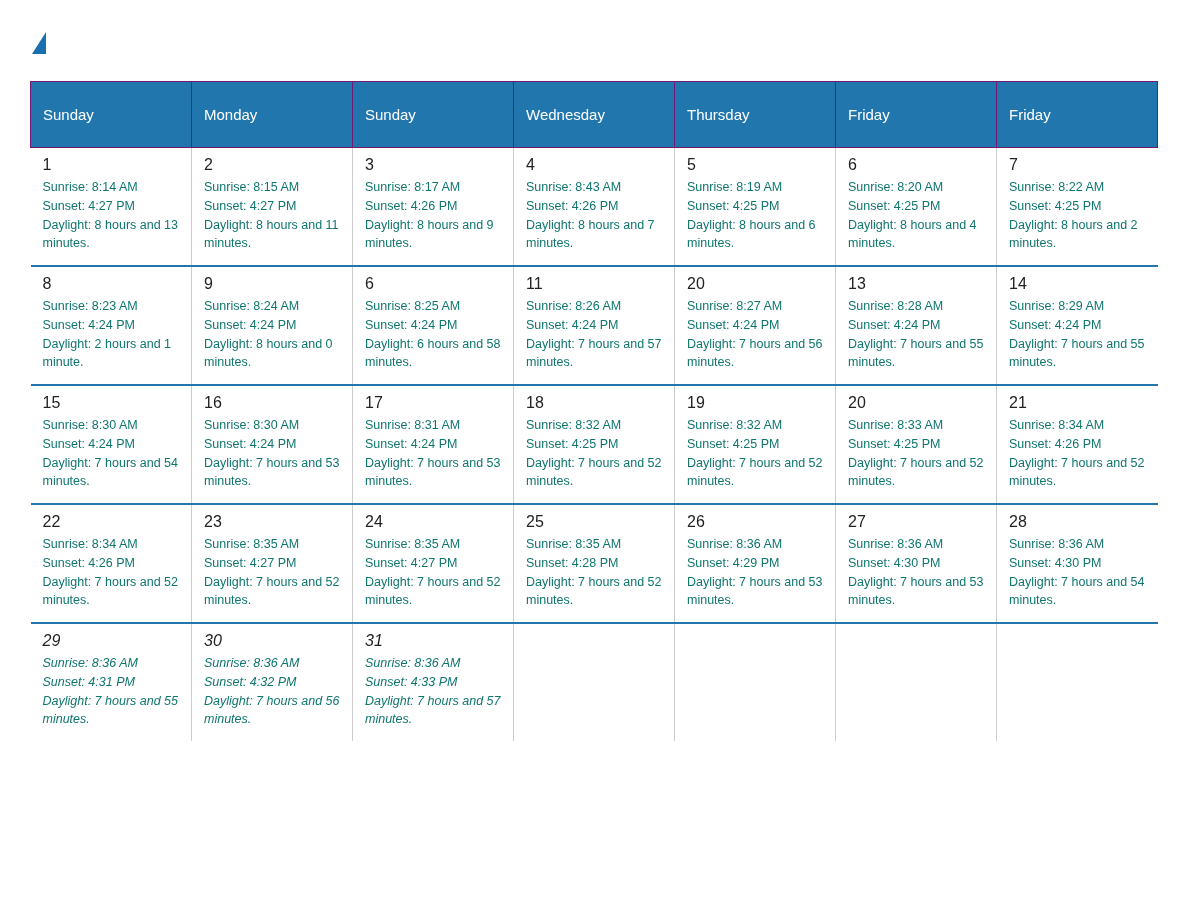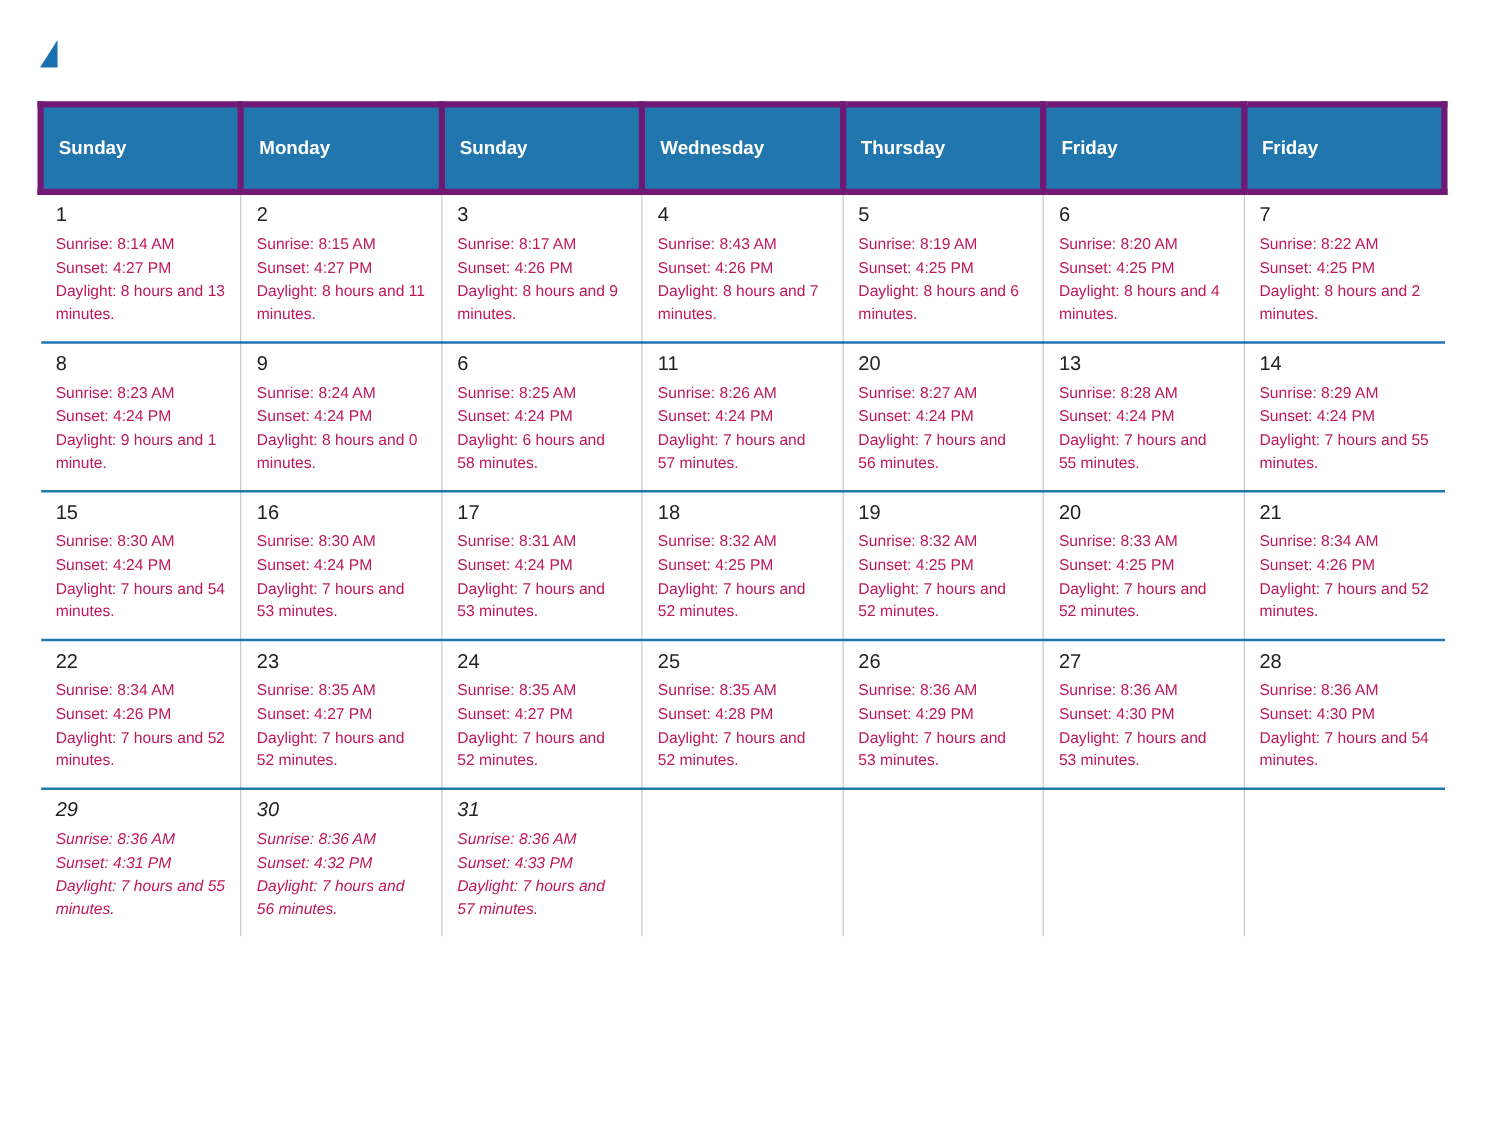--- a/index.html
+++ b/index.html
@@ -57,24 +57,24 @@
     .calendar {
       width: 100%;
       border-collapse: collapse;
     }
     .calendar thead tr {
       background-color: #2176ae;
     }
     .calendar thead th {
       color: #fff;
       font-size: 15px;
-      font-weight: bold;
+      font-weight: normal;
       padding: 24px 12px;
       text-align: left;
-      border: 5px solid #701a75;
+      border: 1px solid #701a75;
     }
     .calendar tbody tr {
       border-bottom: 2px solid #2176ae;
     }
     .calendar tbody td {
       vertical-align: top;
       padding: 8px 12px 12px 12px;
       font-size: 13px;
       color: #333;
       border-right: 1px solid #ccc;
@@ -86,21 +86,21 @@
     .day-number {
       font-size: 16px;
       font-weight: normal;
       color: #222;
       display: block;
       margin-bottom: 4px;
     }
     .day-info {
       font-size: 12.5px;
       line-height: 1.5;
-      color: #be185d;
+      color: #0f766e;
     }
     .calendar tbody tr:last-child {
       border-bottom: none;
       font-style: italic;
     }
     .logo-icon {
       display: inline-flex;
       align-items: flex-end;
       margin-bottom: 2px;
     }
@@ -193,21 +193,21 @@
           <span>Daylight: 8 hours and 2 minutes.</span>
         </div>
       </td>
       </tr>
       <tr>
         <td>
         <span class="day-number">8</span>
         <div class="day-info">
           <span>Sunrise: 8:23 AM</span><br>
           <span>Sunset: 4:24 PM</span><br>
-          <span>Daylight: 9 hours and 1 minute.</span>
+          <span>Daylight: 2 hours and 1 minute.</span>
         </div>
       </td>
         <td>
         <span class="day-number">9</span>
         <div class="day-info">
           <span>Sunrise: 8:24 AM</span><br>
           <span>Sunset: 4:24 PM</span><br>
           <span>Daylight: 8 hours and 0 minutes.</span>
         </div>
       </td>

